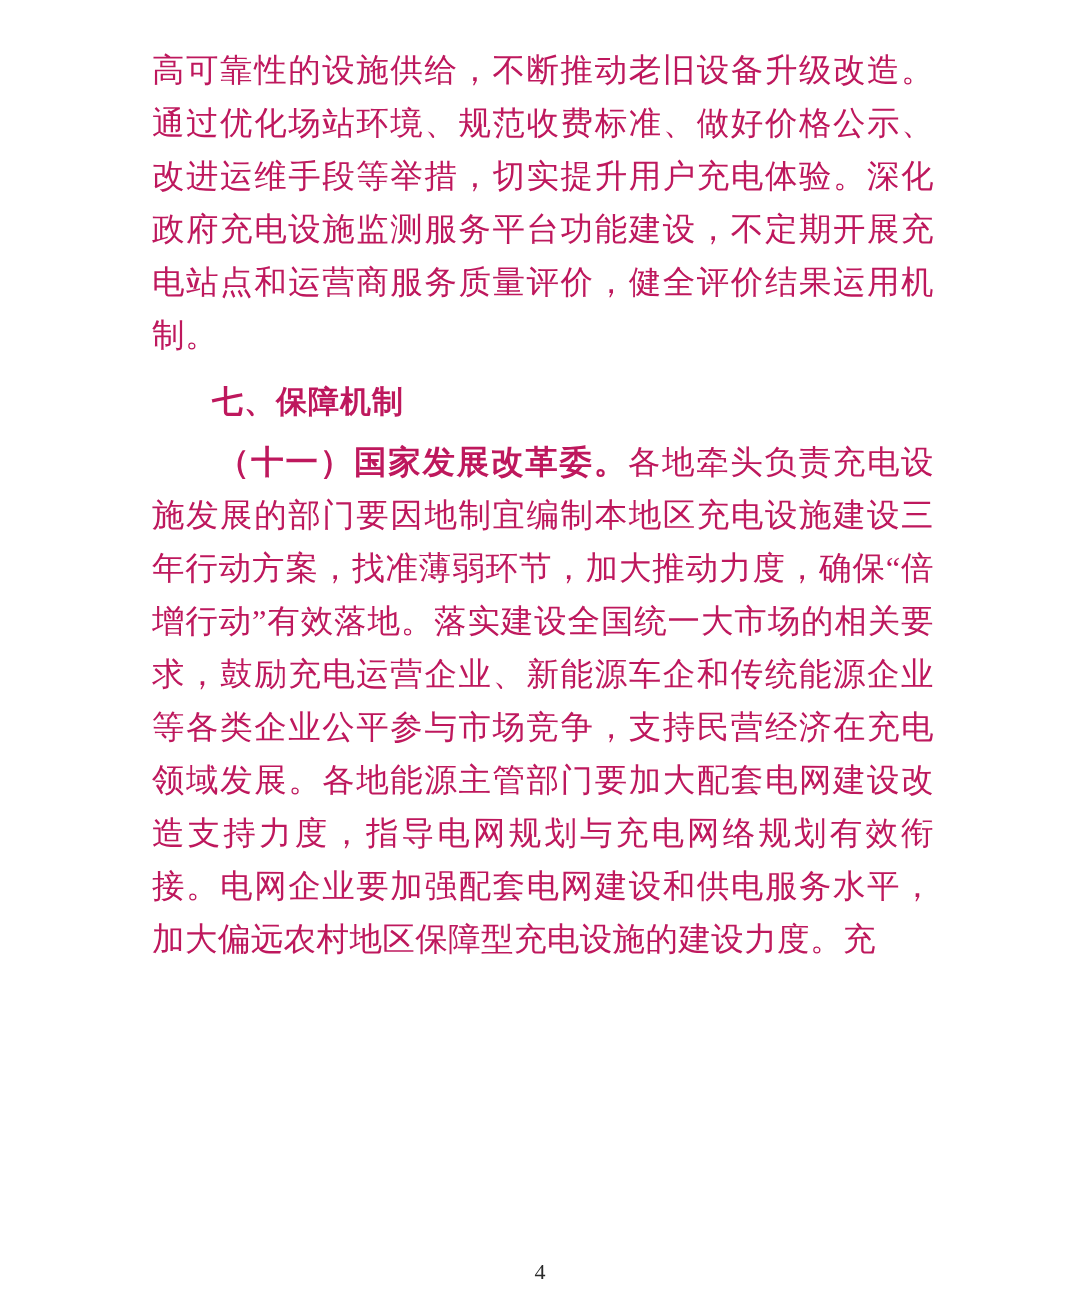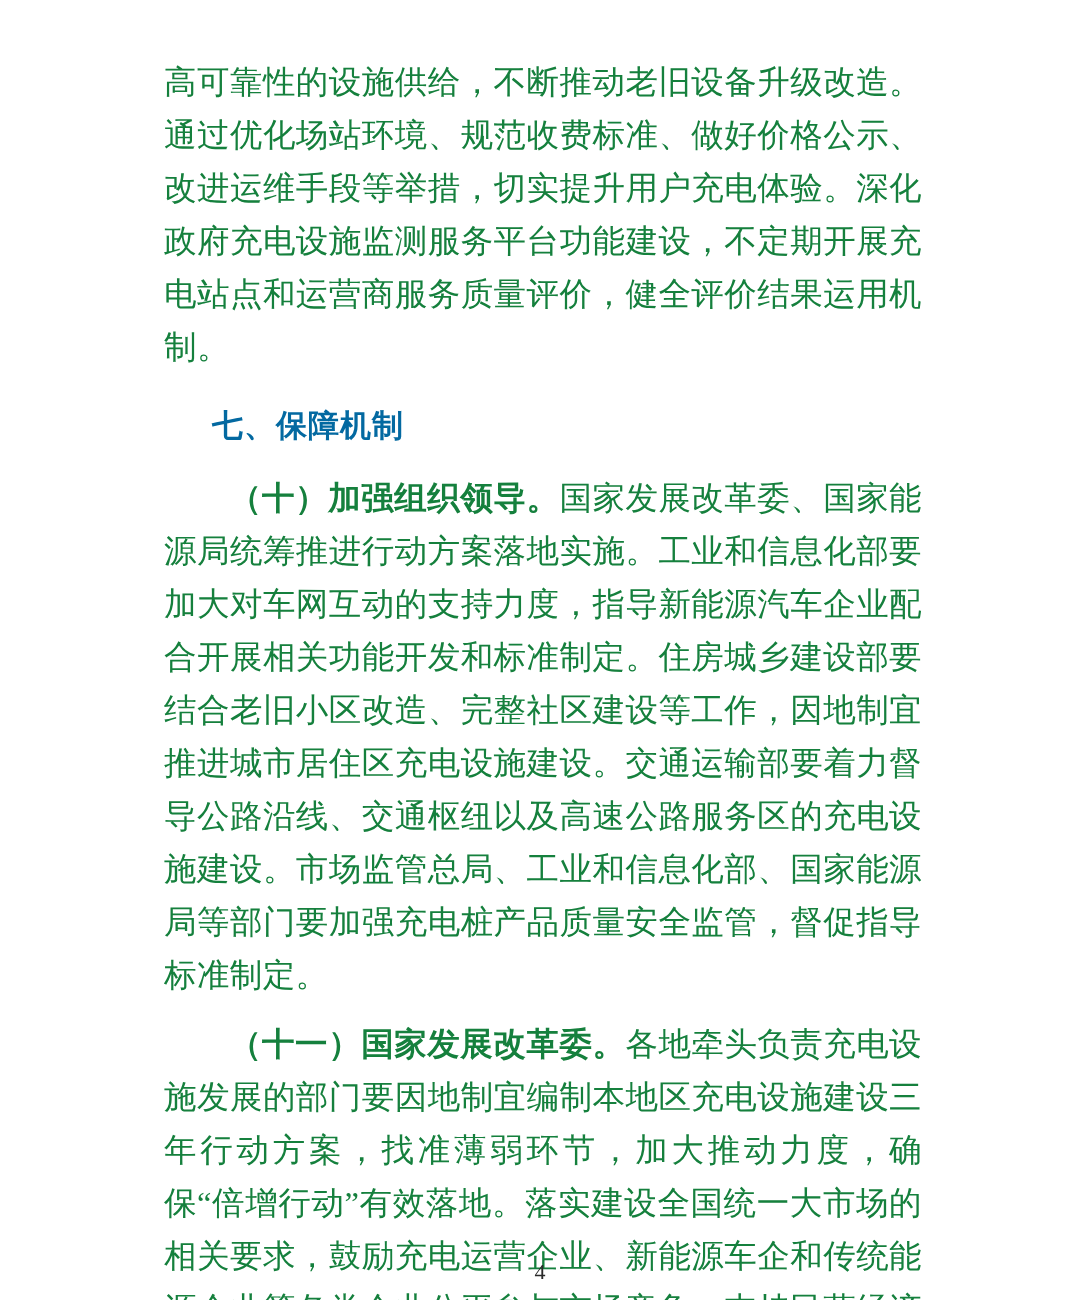--- a/index.html
+++ b/index.html
@@ -19,44 +19,44 @@
   }
 
   .text-column {
     position: absolute;
     left: 148px;
     top: 40px;
     width: 790px;
   }
 
   p.body-para {
-    margin: 16px;
+    margin: 4px;
     font-size: 32.5px;
     line-height: 53px;
     text-align: justify;
     text-justify: inter-ideograph;
     letter-spacing: 0.4px;
-    color: #15803d;
+    color: #be185d;
     font-weight: 400;
   }
 
   p.body-para.indent {
     text-indent: 65px;
   }
 
   h2.section-heading {
     margin: 0;
     padding: 9px 0 4px 0;
     font-family: "DejaVu Sans", "Liberation Sans", sans-serif;
     font-size: 31px;
     line-height: 53px;
     font-weight: 700;
     text-indent: 64px;
     letter-spacing: 1px;
-    color: #0369a1;
+    color: #be185d;
   }
 
   .sub-heading {
     font-weight: 700;
     letter-spacing: 0.5px;
   }
 
   .page-number {
     position: absolute;
     left: 0;
@@ -73,21 +73,20 @@
 <body>
 
 <div class="page">
 
   <div class="text-column">
 
     <p class="body-para">高可靠性的设施供给，不断推动老旧设备升级改造。通过优化场站环境、规范收费标准、做好价格公示、改进运维手段等举措，切实提升用户充电体验。深化政府充电设施监测服务平台功能建设，不定期开展充电站点和运营商服务质量评价，健全评价结果运用机制。</p>
 
     <h2 class="section-heading">七、保障机制</h2>
 
-    <p class="body-para indent"><span class="sub-heading">（十）加强组织领导。</span><span>国家发展改革委、国家能源局统筹推进行动方案落地实施。工业和信息化部要加大对车网互动的支持力度，指导新能源汽车企业配合开展相关功能开发和标准制定。住房城乡建设部要结合老旧小区改造、完整社区建设等工作，因地制宜推进城市居住区充电设施建设。交通运输部要着力督导公路沿线、交通枢纽以及高速公路服务区的充电设施建设。市场监管总局、工业和信息化部、国家能源局等部门要加强充电桩产品质量安全监管，督促指导标准制定。</span></p>
 
     <p class="body-para indent"><span class="sub-heading">（十一）国家发展改革委。</span><span>各地牵头负责充电设施发展的部门要因地制宜编制本地区充电设施建设三年行动方案，找准薄弱环节，加大推动力度，确保“倍增行动”有效落地。落实建设全国统一大市场的相关要求，鼓励充电运营企业、新能源车企和传统能源企业等各类企业公平参与市场竞争，支持民营经济在充电领域发展。各地能源主管部门要加大配套电网建设改造支持力度，指导电网规划与充电网络规划有效衔接。电网企业要加强配套电网建设和供电服务水平，加大偏远农村地区保障型充电设施的建设力度。充</span></p>
 
   </div>
 
   <div class="page-number">4</div>
 
 </div>
 
 </body></html>

